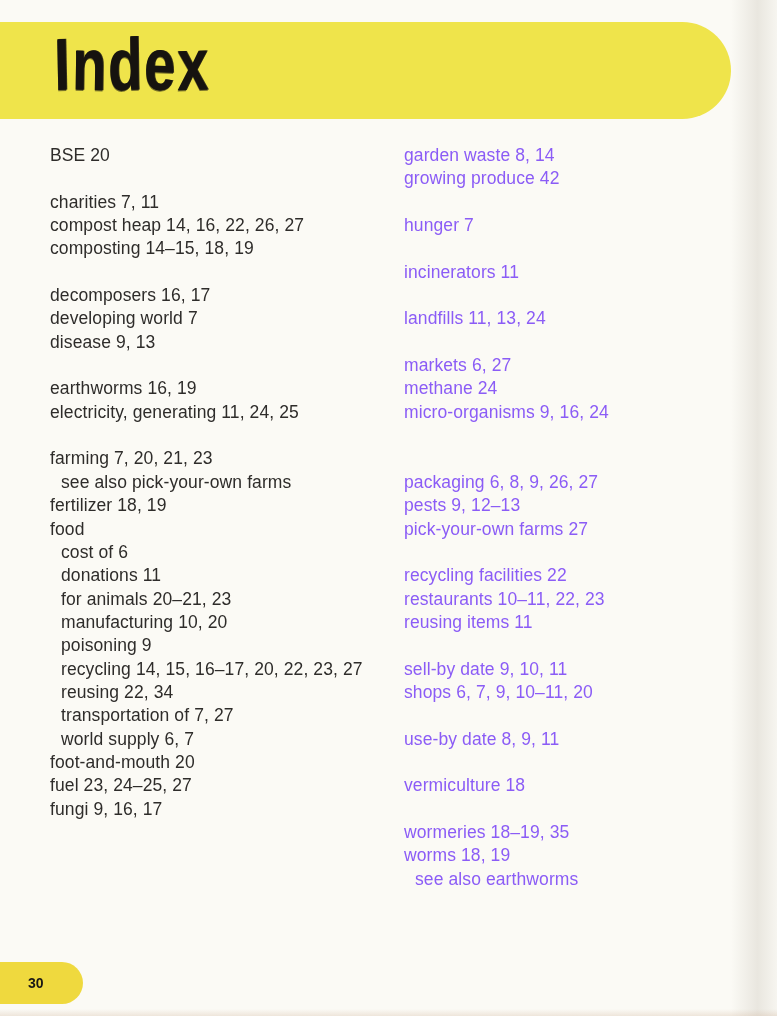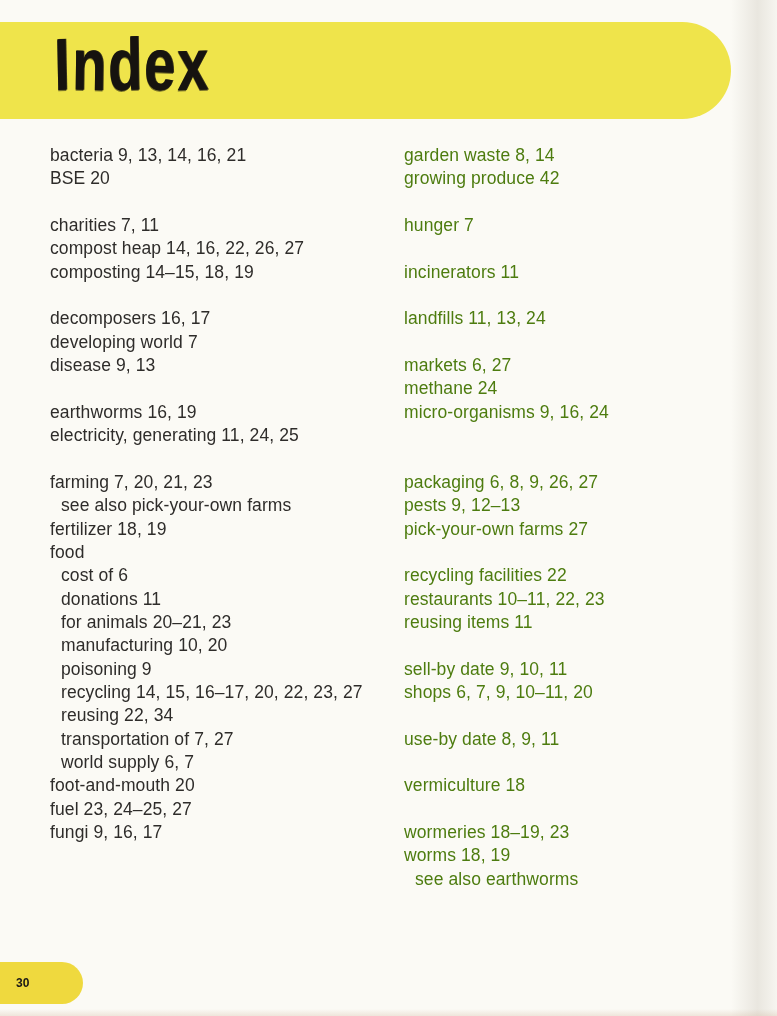--- a/index.html
+++ b/index.html
@@ -62,22 +62,22 @@
     left: 0;
     top: 962px;
     width: 83px;
     height: 42px;
     background: #EFD93E;
     border-radius: 0 21px 21px 0;
     display: flex;
     align-items: center;
   }
   .badge .num {
-    margin-left: 16px;
-    font-size: 12px;
+    margin-left: 28px;
+    font-size: 14px;
     font-weight: bold;
     color: #1A1815;
   }
 
   
   .edge-right {
     position: absolute;
     top: 0;
     right: 0;
     width: 46px;
@@ -104,21 +104,20 @@
 <body style="background: rgb(251, 250, 245);">
 
 <div class="page">
 
   <div class="banner" style="background: rgb(239, 228, 75);">
     <h1 class="title" style="color: rgb(22, 19, 15);"><span style="transform: rotate(-1.5deg);">I</span><span style="transform: rotate(1deg);">n</span><span style="transform: rotate(-1deg);">d</span><span style="transform: rotate(1.5deg);">e</span><span style="transform: rotate(-1deg);">x</span></h1>
   </div>
 
   <div>
     <div class="col left" id="col-0" style="color: rgb(46, 44, 42);">
-        <div class="line">bacteria 9, 13, 14, 16, 21</div>
         <div class="line">BSE 20</div>
         <div class="line">&nbsp;</div>
         <div class="line">charities 7, 11</div>
         <div class="line">compost heap 14, 16, 22, 26, 27</div>
         <div class="line">composting 14–15, 18, 19</div>
         <div class="line">&nbsp;</div>
         <div class="line">decomposers 16, 17</div>
         <div class="line">developing world 7</div>
         <div class="line">disease 9, 13</div>
         <div class="line">&nbsp;</div>
@@ -135,21 +134,21 @@
         <div class="line indent">manufacturing 10, 20</div>
         <div class="line indent">poisoning 9</div>
         <div class="line indent">recycling 14, 15, 16–17, 20, 22, 23, 27</div>
         <div class="line indent">reusing 22, 34</div>
         <div class="line indent">transportation of 7, 27</div>
         <div class="line indent">world supply 6, 7</div>
         <div class="line">foot-and-mouth 20</div>
         <div class="line">fuel 23, 24–25, 27</div>
         <div class="line">fungi 9, 16, 17</div>
       </div>
-    <div class="col right" id="col-1" style="color: #4d7c0f;">
+    <div class="col right" id="col-1" style="color: #8b5cf6;">
         <div class="line">garden waste 8, 14</div>
         <div class="line">growing produce 42</div>
         <div class="line">&nbsp;</div>
         <div class="line">hunger 7</div>
         <div class="line">&nbsp;</div>
         <div class="line">incinerators 11</div>
         <div class="line">&nbsp;</div>
         <div class="line">landfills 11, 13, 24</div>
         <div class="line">&nbsp;</div>
         <div class="line">markets 6, 27</div>
@@ -165,21 +164,21 @@
         <div class="line">restaurants 10–11, 22, 23</div>
         <div class="line">reusing items 11</div>
         <div class="line">&nbsp;</div>
         <div class="line">sell-by date 9, 10, 11</div>
         <div class="line">shops 6, 7, 9, 10–11, 20</div>
         <div class="line">&nbsp;</div>
         <div class="line">use-by date 8, 9, 11</div>
         <div class="line">&nbsp;</div>
         <div class="line">vermiculture 18</div>
         <div class="line">&nbsp;</div>
-        <div class="line">wormeries 18–19, 23</div>
+        <div class="line">wormeries 18–19, 35</div>
         <div class="line">worms 18, 19</div>
         <div class="line indent">see also earthworms</div>
       </div>
   </div>
 
   <div class="badge" style="background: rgb(239, 217, 62);">
     <span class="num">30</span>
   </div>
 
   <div class="edge-right"></div>

